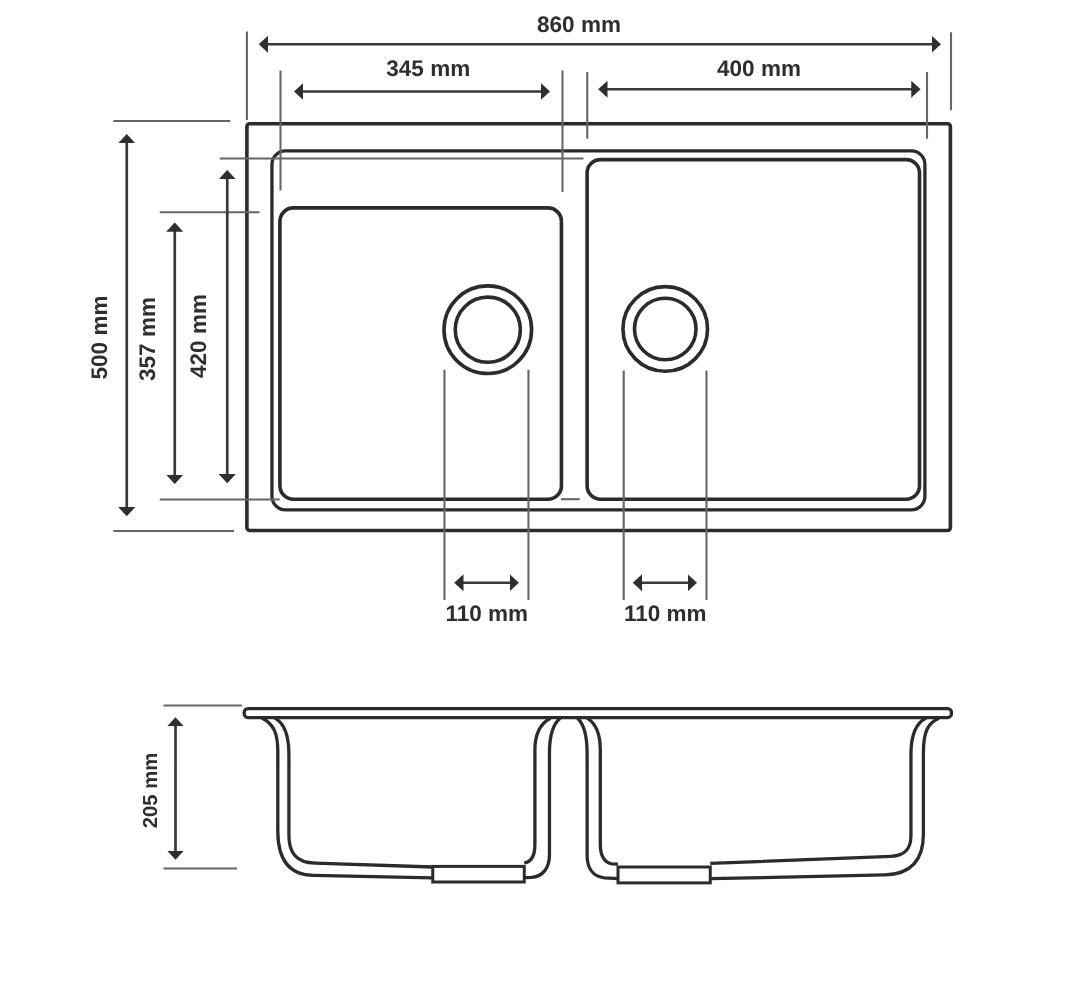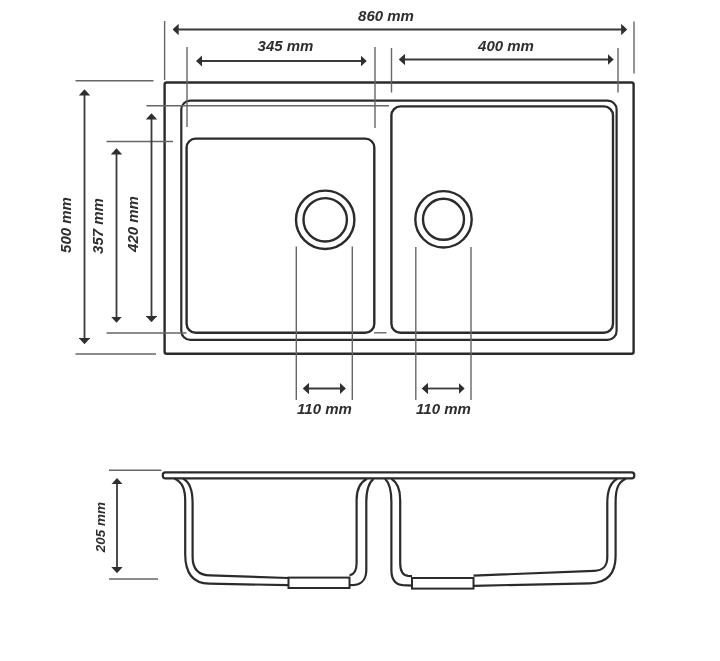--- a/index.html
+++ b/index.html
@@ -1,16 +1,16 @@
 <!DOCTYPE html>
 <html><head>
 <meta charset="utf-8">
 <style>
   html,body{margin:0;padding:0;background:#ffffff;}
-  .page{width:720px;height:661px;position:relative;background:#fff;overflow:hidden;font-style:italic;}
+  .page{width:720px;height:661px;position:relative;background:#fff;overflow:hidden;}
   text{font-family:"Liberation Sans", sans-serif;fill:#2e2e2e;font-weight:bold;}
 </style>
 </head>
 <body>
 <div class="page">
 <svg width="720" height="661" viewBox="0 0 720 661" xmlns="http://www.w3.org/2000/svg">
   <defs>
     <marker id="ah" viewBox="0 0 6.2 11.4" markerWidth="6.2" markerHeight="11.4" refX="0.5" refY="5.7" orient="auto-start-reverse" markerUnits="userSpaceOnUse">
       <path d="M0,0 L6.2,5.7 L0,11.4 Z" fill="#2f2f2f"></path>
     </marker>

